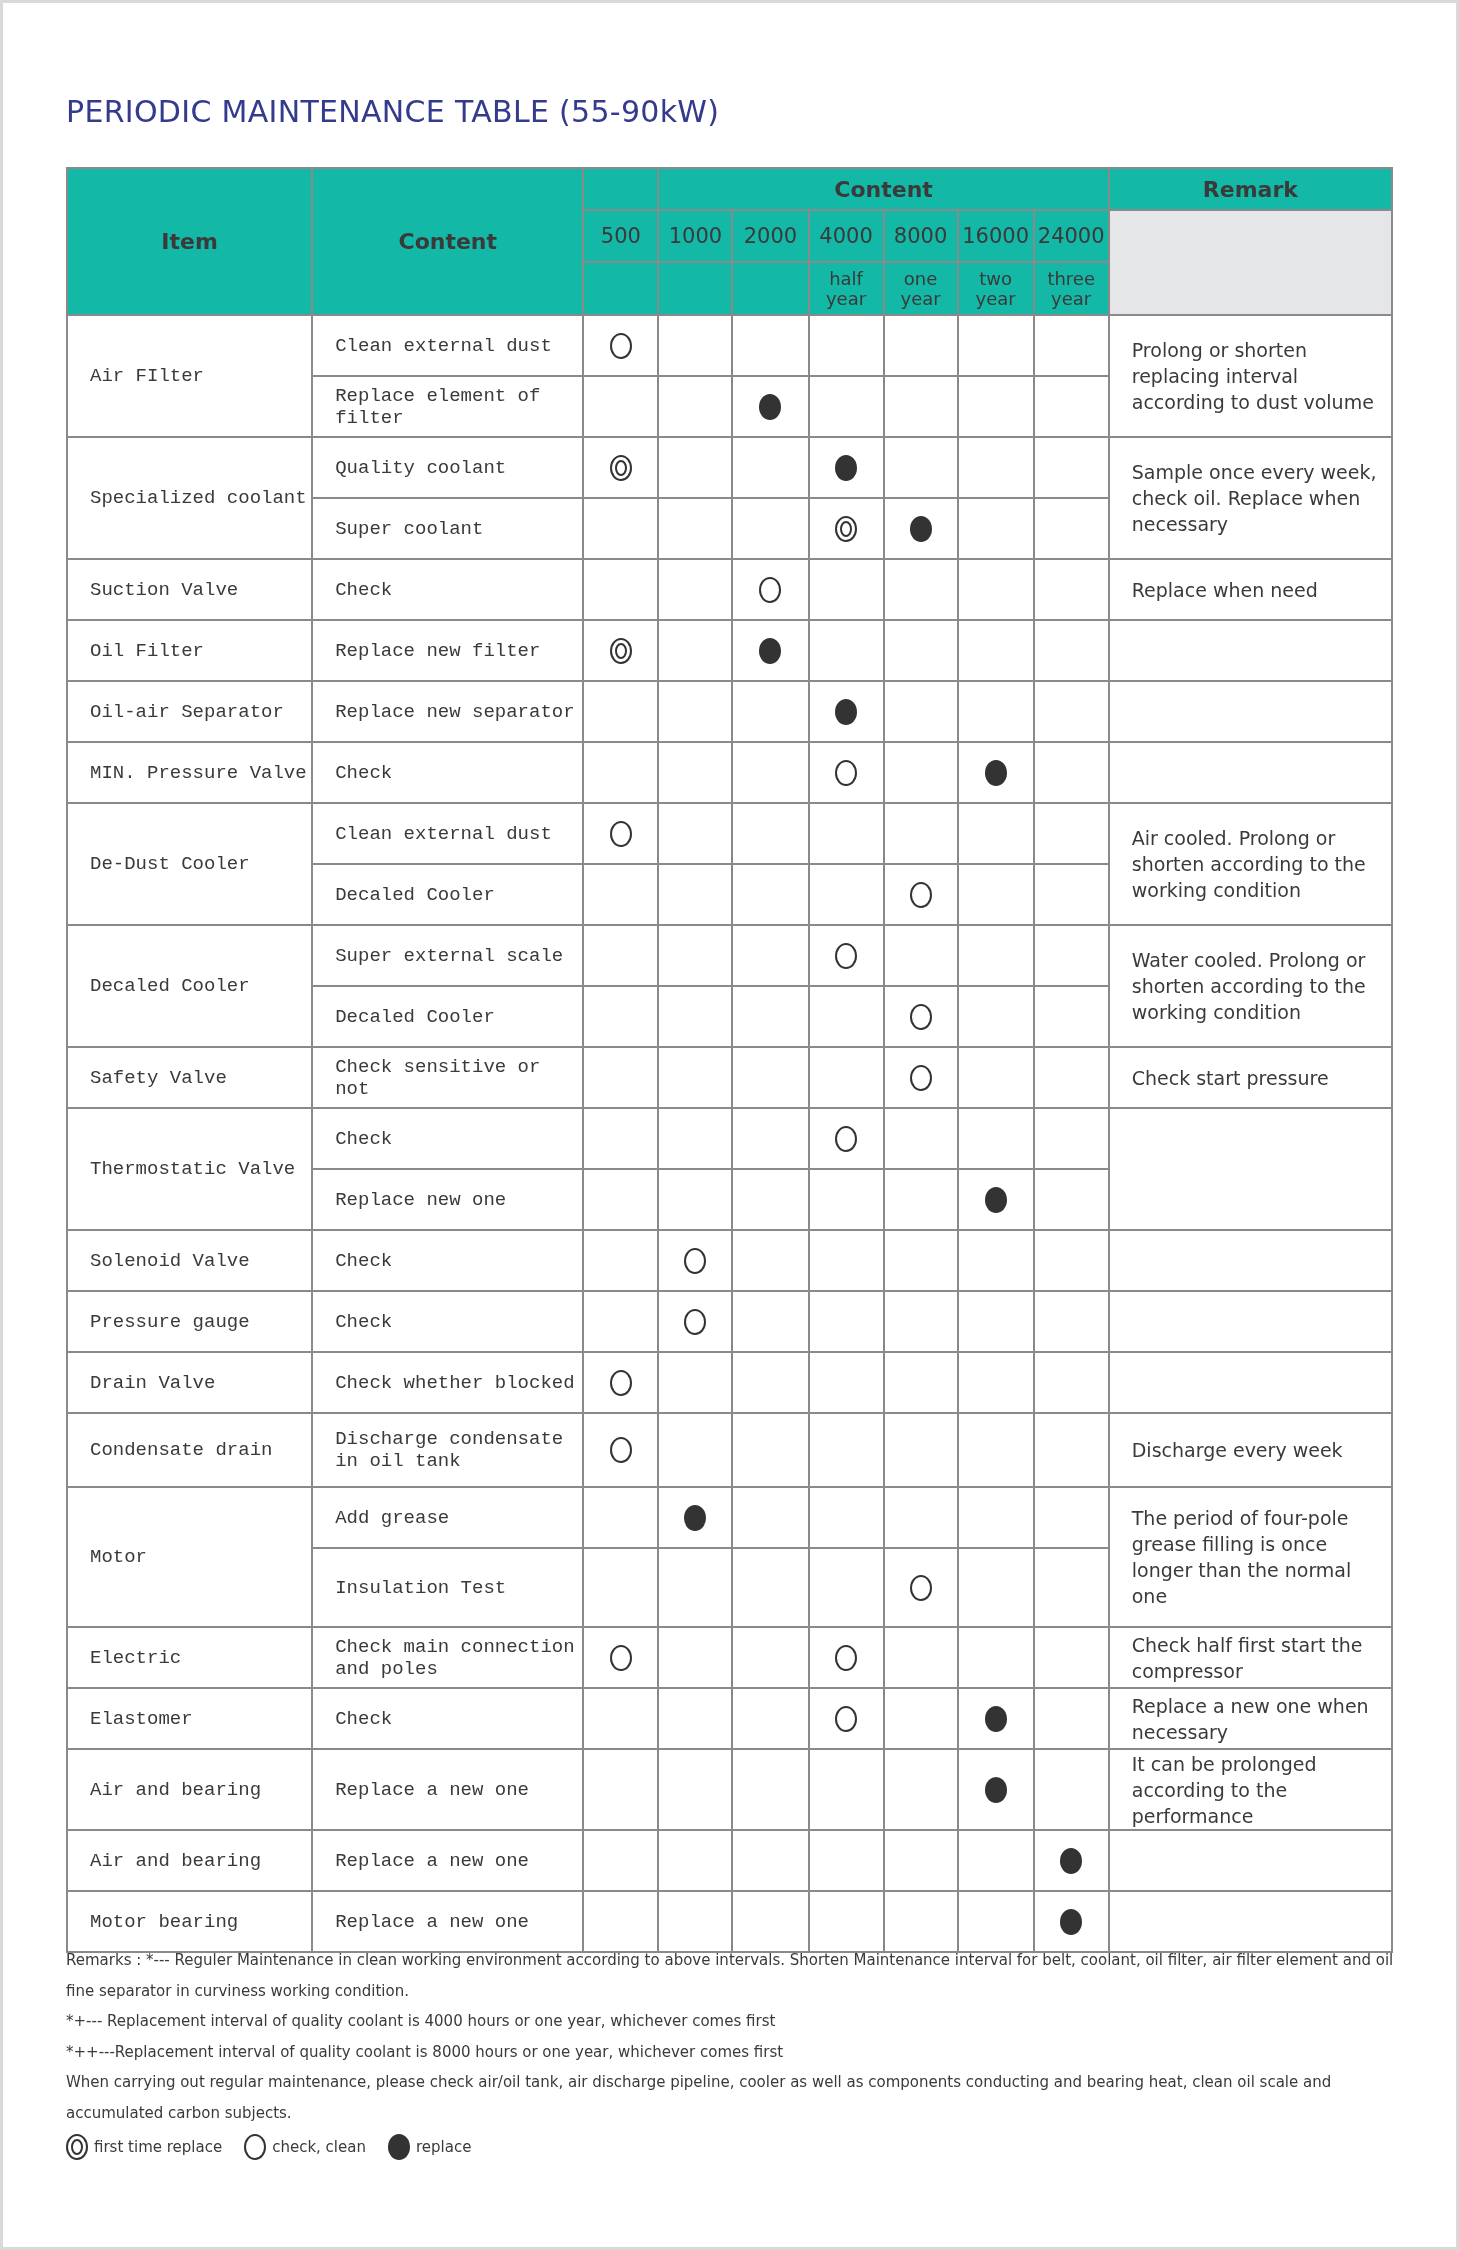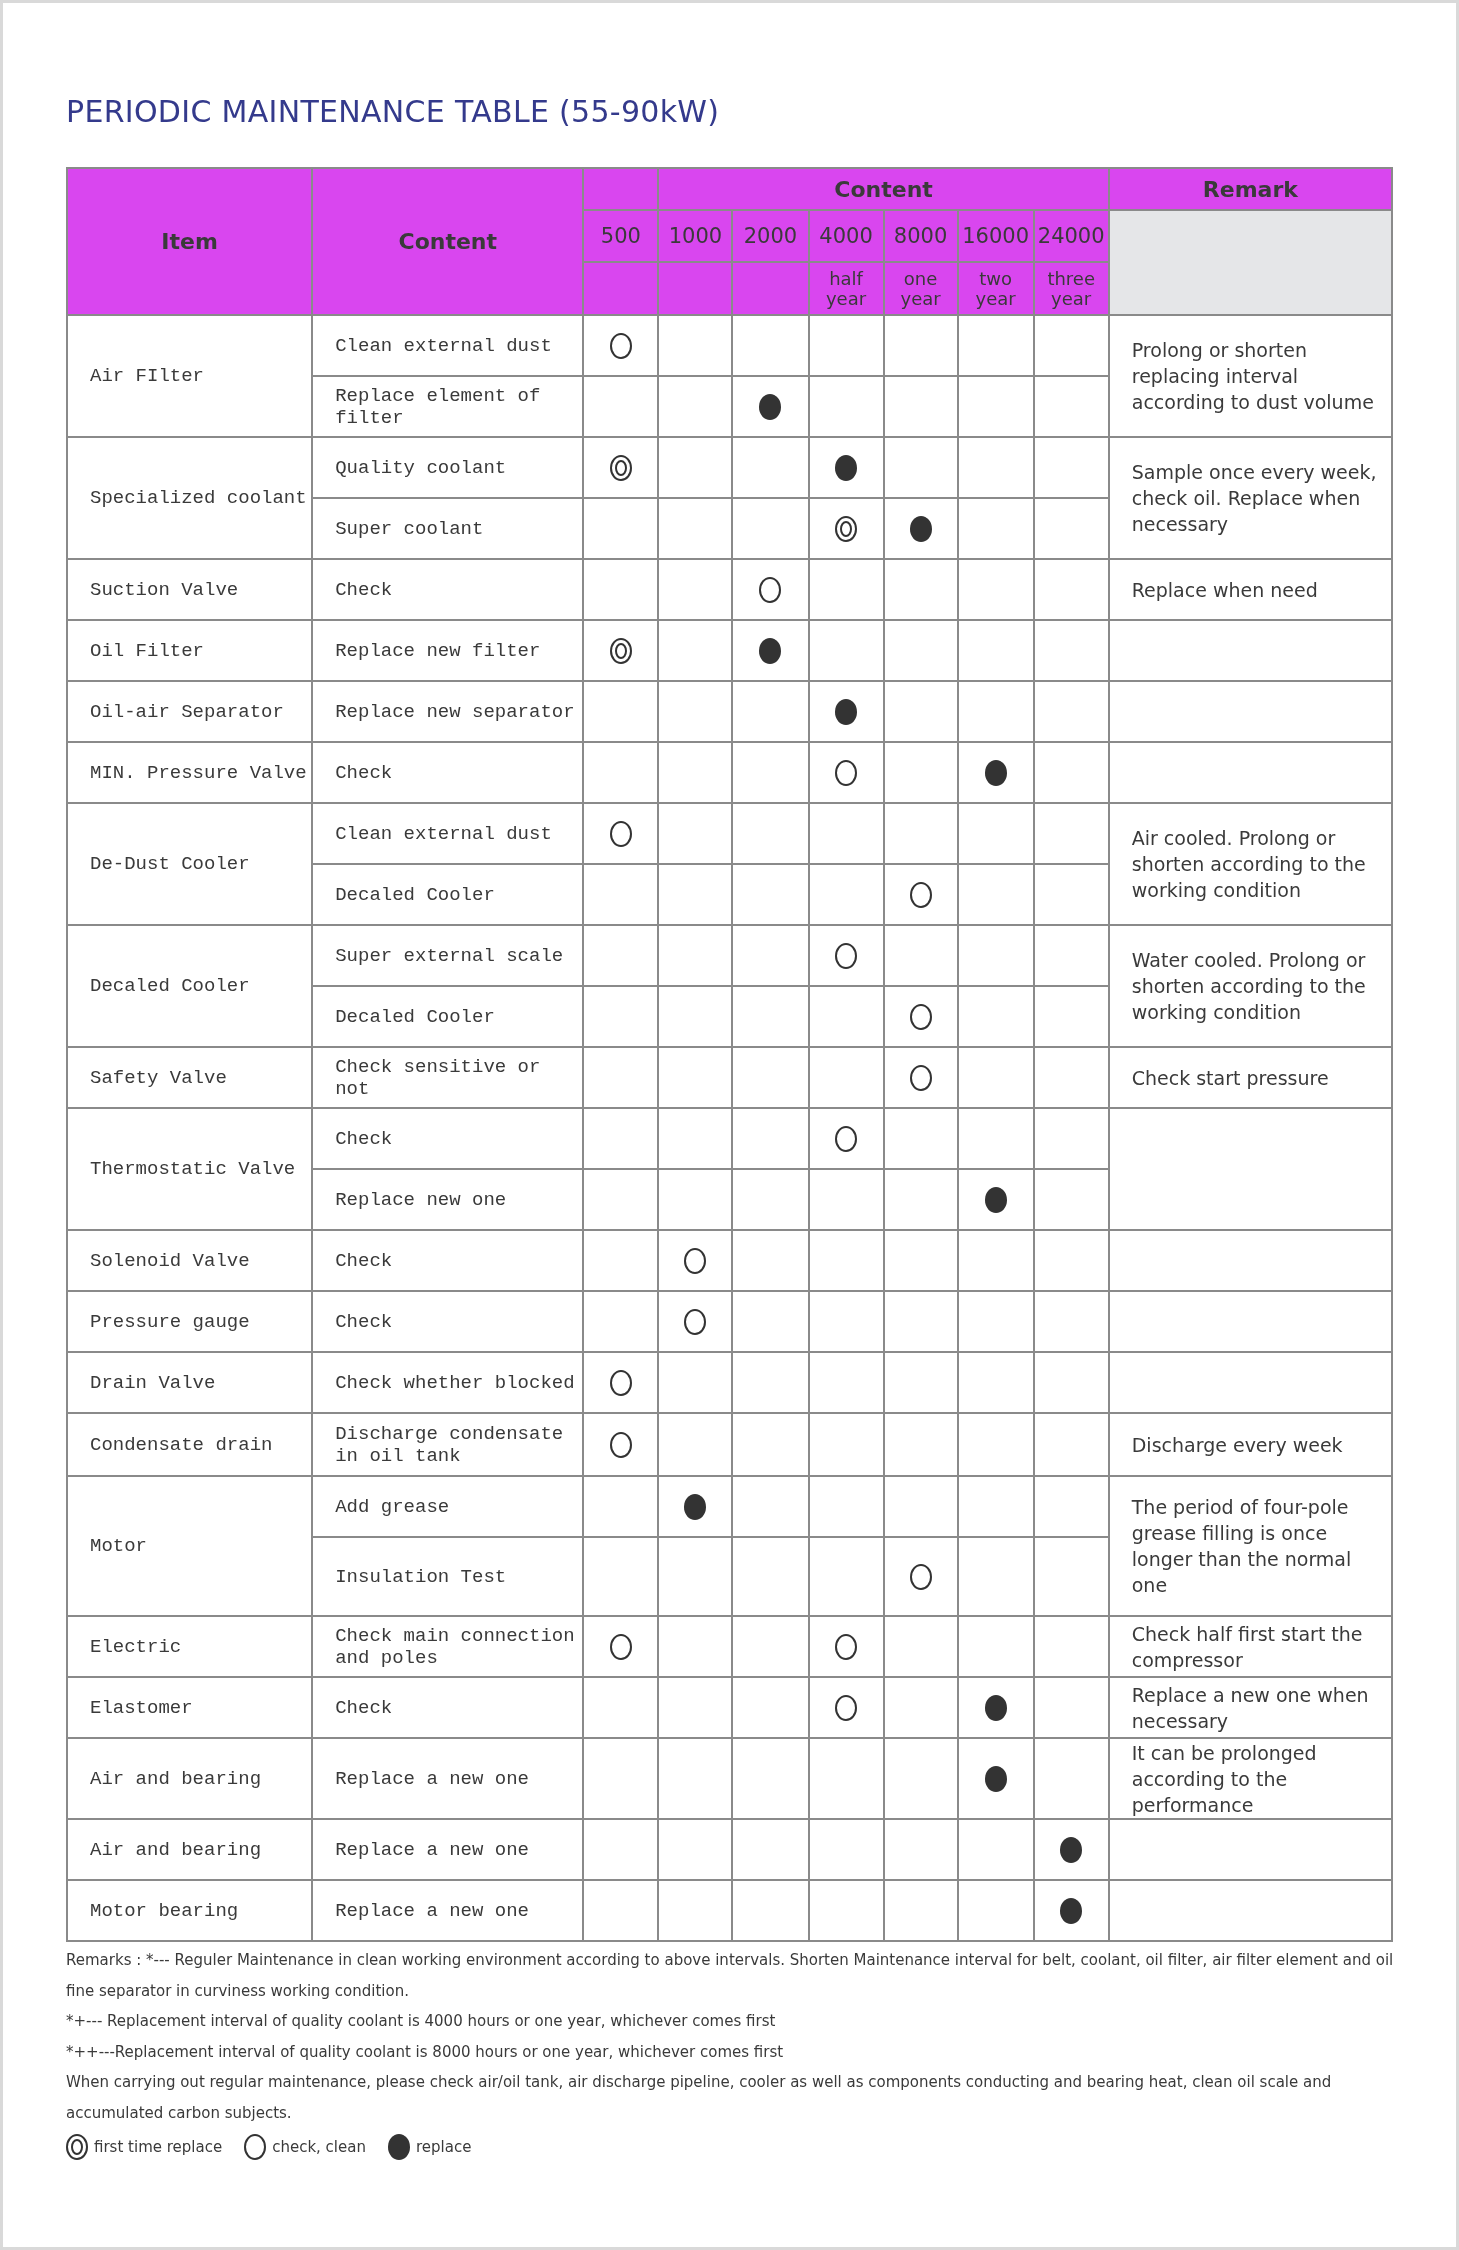--- a/index.html
+++ b/index.html
@@ -1,21 +1,21 @@
 <!DOCTYPE html>
 <html><head>
 <meta charset="utf-8">
 <style>
   html,body{margin:0;padding:0;background:#fff;}
   body{width:1459px;height:2250px;position:relative;overflow:hidden;font-family:"DejaVu Sans","Liberation Sans",sans-serif;color:#333;}
   .page{position:absolute;left:0;top:0;width:1453px;height:2244px;border:3px solid #d9d9d9;}
   .title{position:absolute;left:66px;top:94px;font-size:30px;font-weight:normal;color:#343a8c;letter-spacing:0.3px;}
   table.mt{position:absolute;left:66px;top:167px;border-collapse:collapse;table-layout:fixed;width:1327px;}
   table.mt td, table.mt th{border:2px solid #8a8a8a;padding:0;font-size:19px;font-weight:normal;color:#3a3a3a;}
-  table.mt th{background:#d946ef;font-weight:bold;font-size:22px;text-align:center;}
+  table.mt th{background:#14b8a6;font-weight:bold;font-size:22px;text-align:center;}
   th.num{font-weight:normal !important;font-size:21px !important;}
   th.sub{font-weight:normal !important;font-size:18px !important;line-height:20px;}
   td.item, td.content{padding-left:22px !important;text-align:left;font-family:Liberation Mono, monospace;}
   td.remark{padding-left:22px !important;padding-right:6px !important;font-size:19px;line-height:26px;}
   td.mark{text-align:center;vertical-align:middle;}
   td.content.two{line-height:22px;}
   .sym{display:inline-block;width:22px;height:26px;border-radius:50%;box-sizing:border-box;vertical-align:middle;position:relative;}
   .sym.check{border:2px solid #333;}
   .sym.replace{background:#333;}
   .sym.first{border:2px solid #333;}
@@ -273,21 +273,21 @@
         <td class="content">Check whether blocked</td>
         <td class="mark"><span class="sym check"></span></td>
         <td class="mark"></td>
         <td class="mark"></td>
         <td class="mark"></td>
         <td class="mark"></td>
         <td class="mark"></td>
         <td class="mark"></td>
         <td class="remark" rowspan="1"></td>
       </tr>
-      <tr style="height: 63px;">
+      <tr style="height: 74px;">
         <td class="item" rowspan="1">Condensate drain</td>
         <td class="content two">Discharge condensate in oil tank</td>
         <td class="mark"><span class="sym check"></span></td>
         <td class="mark"></td>
         <td class="mark"></td>
         <td class="mark"></td>
         <td class="mark"></td>
         <td class="mark"></td>
         <td class="mark"></td>
         <td class="remark" rowspan="1">Discharge every week</td>

